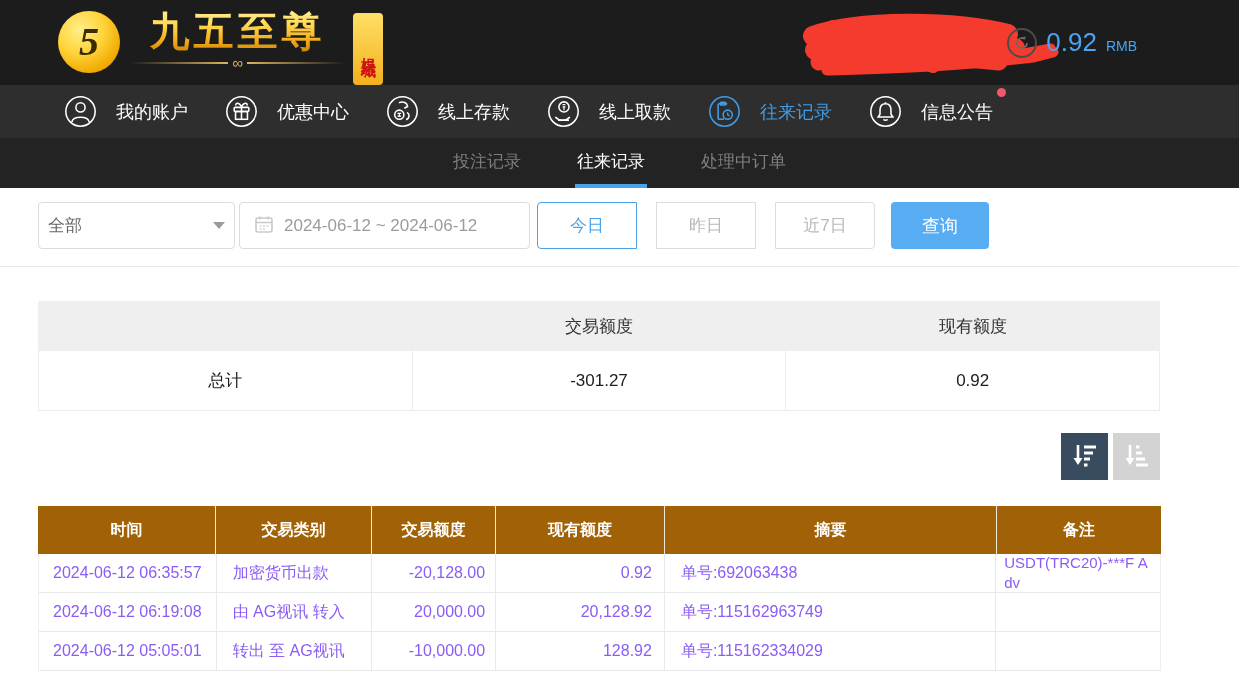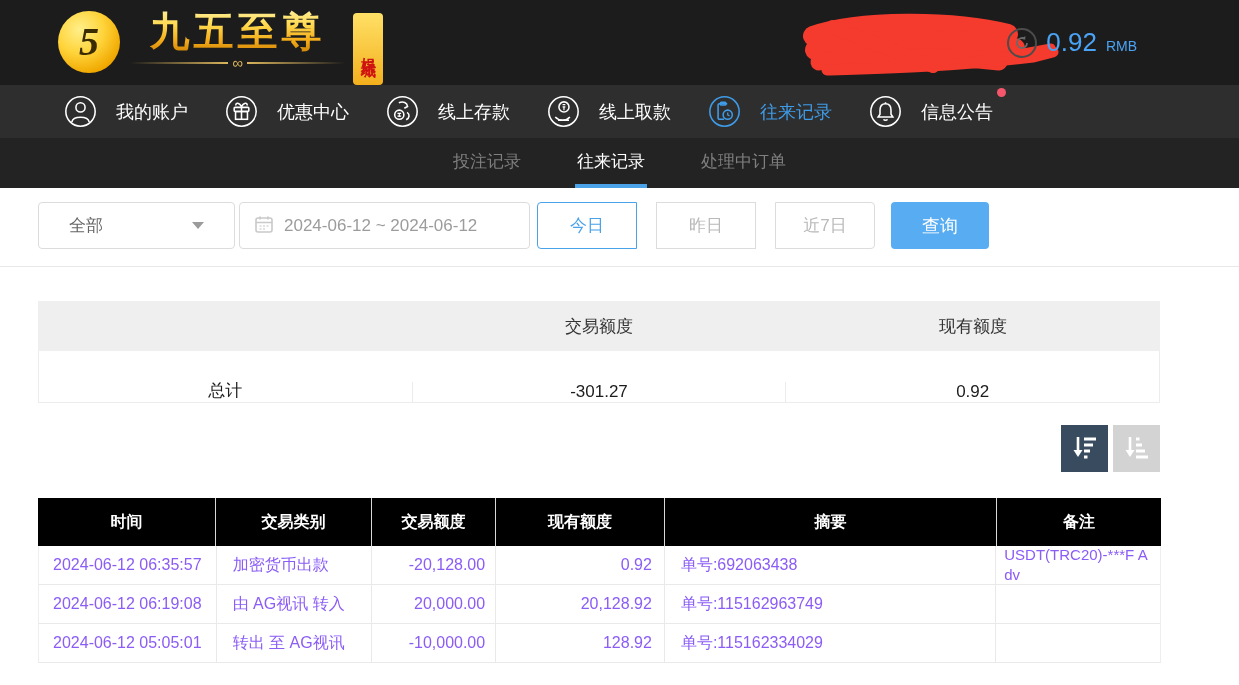--- a/index.html
+++ b/index.html
@@ -51,21 +51,21 @@
   .sub-tab { position:relative; height:50px; line-height:48px; font-size:17px;
     color:#7f7f7f; cursor:pointer; white-space:nowrap; }
   .sub-tab.active { color:#ffffff; }
   .sub-tab.active .tab-underline { position:absolute; left:-2px; right:-2px; bottom:0;
     height:4px; background:#4aa2e9; }
 
   
   .filter-row { display:flex; align-items:center; padding:14px 0 0 38px; }
   .ctl { height:47px; border:1px solid #dcdcdc; border-radius:4px; background:#fff;
     display:flex; align-items:center; cursor:pointer; }
-  .type-select { width:197px; justify-content:space-between; padding:0 30px; margin-right:4px; }
+  .type-select { width:197px; justify-content:space-between; padding:0 9px; margin-right:4px; }
   .type-select .sel-text { color:#666; font-size:17px; }
   .caret-down { width:0; height:0; border-left:6px solid transparent; border-right:6px solid transparent;
     border-top:7px solid #9b9b9b; }
   .date-input { width:291px; padding:4px 14px; gap:10px; margin-right:7px; }
   .date-input .date-text { color:#9c9c9c; font-size:17px; }
   .quick-group { display:flex; margin-right:16px;gap:20px; }
   .quick-btn { width:100px; height:47px; border:1px solid #dcdcdc; background:#fff;
     color:#b9b9b9; font-size:17px; cursor:pointer; }
   .quick-btn + .quick-btn { margin-left:-1px; }
   .quick-btn:first-child { border-radius:4px 0 0 4px; }
@@ -74,35 +74,35 @@
   .search-btn { width:98px; height:47px; border:none; border-radius:4px;
     background:#58acf1; color:#fff; font-size:18px; cursor:pointer; }
 
   .divider { margin-top:17px; border-top:1px solid #e8e8e8; }
 
   
   .summary { margin:34px 38px 0 38px; width:1122px; }
   .summary-head { display:flex; height:50px; background:#efefef; }
   .summary-head .sc { flex:1; display:flex; align-items:center; justify-content:center;
     color:#333; font-size:17px; }
-  .summary-row { display:flex; height:52px; border:1px solid #ececec; border-top:none;align-items:flex-end; }
+  .summary-row { display:flex; height:60px; border:1px solid #ececec; border-top:none; }
   .summary-row .sc { flex:1; display:flex; align-items:center; justify-content:center;
     color:#1c1c1c; font-size:17px; font-weight:500; }
   .summary-row .sc + .sc { border-left:1px solid #ececec; }
 
   
   .sort-row { display:flex; justify-content:flex-end; margin:22px 79px 0 0; gap:5px; }
   .sort-btn { width:47px; height:47px; display:flex; align-items:center; justify-content:center;
     cursor:pointer; border:none; }
   .sort-desc { background:#394b5e; }
   .sort-asc  { background:#d3d3d3; }
 
   
   .records { margin:26px 38px 0 38px; width:1123px; font-size:16px; }
-  .thead { display:flex; height:48px; background:#000000; color:#fff; font-weight:bold; }
+  .thead { display:flex; height:48px; background:#a16207; color:#fff; font-weight:bold; }
   .thead .tc { display:flex; align-items:center; justify-content:center; }
   .thead .tc + .tc { border-left:1px solid rgba(255,255,255,.85); }
   .trow { display:flex; height:39px; border-bottom:1px solid #e9e9e9; color:#8b5cf6;
     border-left:1px solid #eee; border-right:1px solid #eee; }
   .trow .tc { display:flex; align-items:center; }
   .trow .tc + .tc { border-left:1px solid #e9e9e9; }
   .c-time    { width:177px; justify-content:center; }
   .c-type    { width:156px; padding-left:16px; }
   .c-amount  { width:124px; justify-content:flex-end; padding-right:10px; }
   .c-balance { width:169px; justify-content:flex-end; padding-right:12px; }

